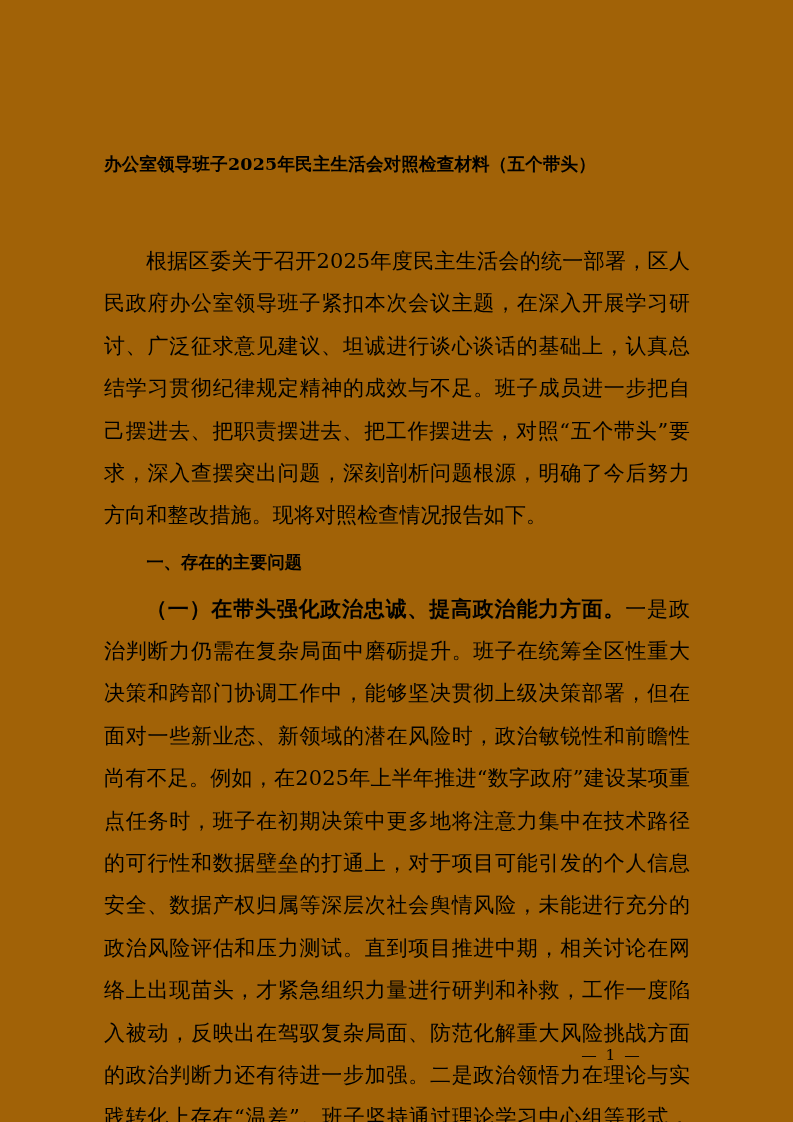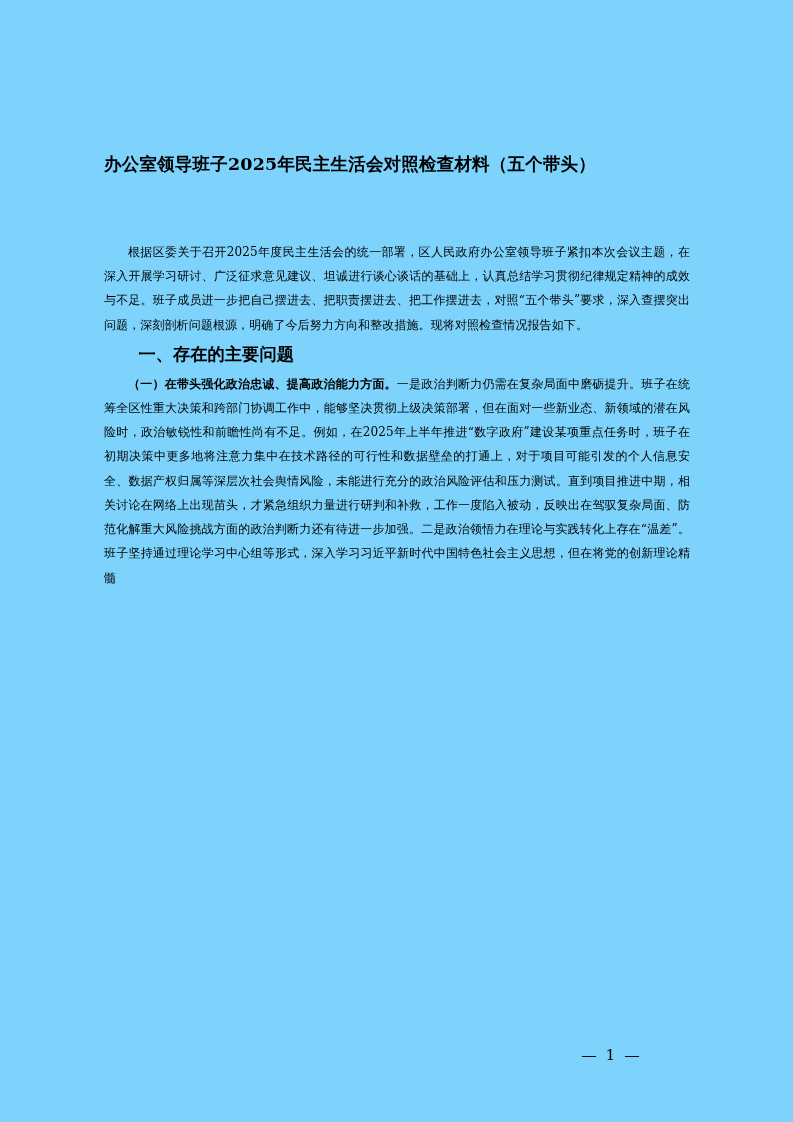--- a/index.html
+++ b/index.html
@@ -8,54 +8,54 @@
     background: #ffffff;
   }
   body {
     font-family: "DejaVu Serif", "Liberation Serif", serif;
     color: #000000;
   }
   .page {
     position: relative;
     width: 793px;
     height: 1122px;
-    background: #7dd3fc;
+    background: #a16207;
     box-sizing: border-box;
     overflow: hidden;
   }
   .content {
     position: absolute;
     left: 104px;
     top: 150px;
     width: 586px;
   }
   .doc-title {
     font-family: "DejaVu Serif", "Liberation Serif", serif;
     font-weight: bold;
     font-size: 17.5px;
     line-height: 1.6;
     letter-spacing: 0.2px;
     text-align: left;
     margin: 0 0 62px 0;
   }
   .para {
-    font-size: 12px;
+    font-size: 21px;
     line-height: 2.02;
     text-align: justify;
     text-justify: inter-ideograph;
     margin: 0;
     text-indent: 2em;
     letter-spacing: 0.1px;
   }
   .heading-1 {
     font-size: 17.2px;
     line-height: 2.02;
     font-weight: bold;
     text-indent: 2em;
-    margin: 0;
+    margin: 8px;
     letter-spacing: 0.1px;
   }
   .para-bold-lead {
     font-weight: bold;
     font-family: Liberation Serif, serif;
   }
   .footer {
     position: absolute;
     left: 0;
     right: 0;

